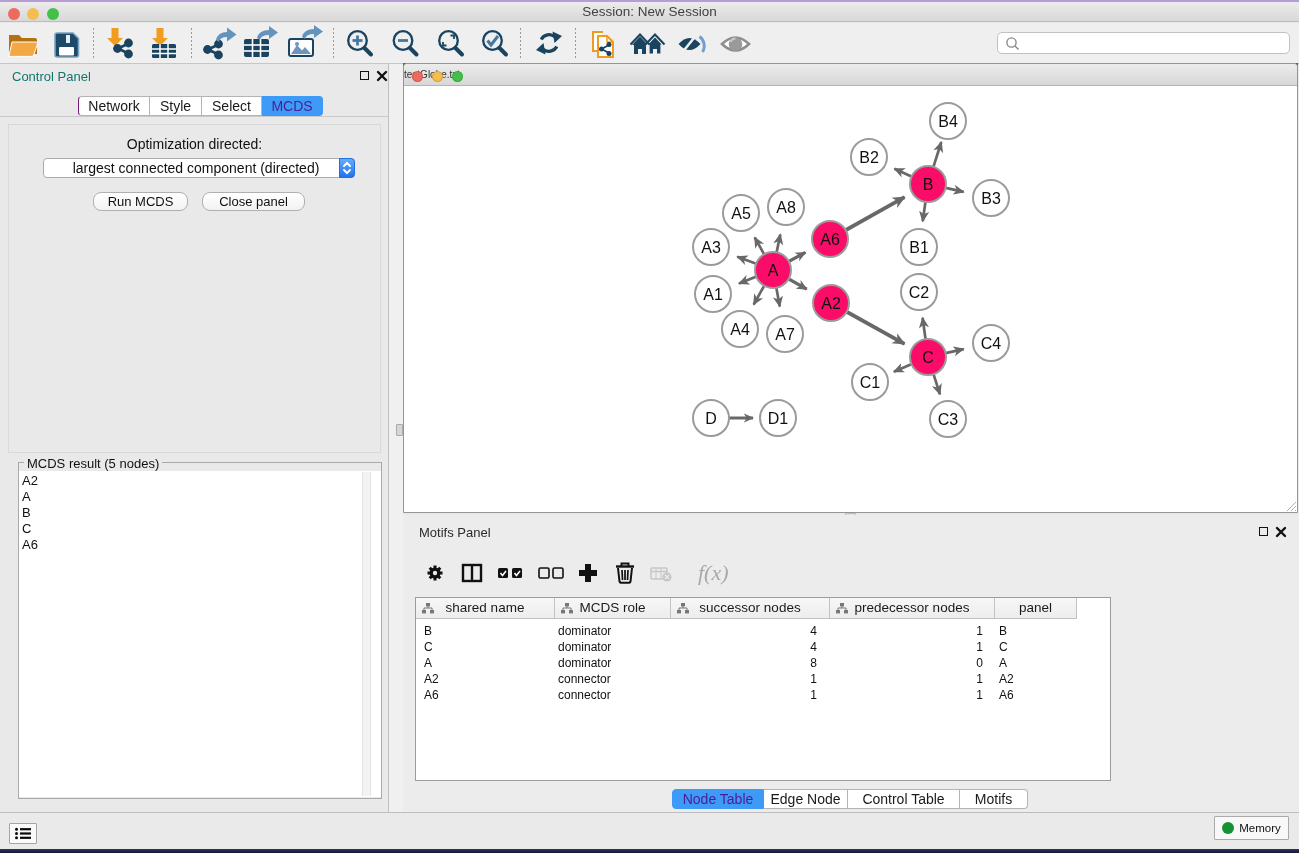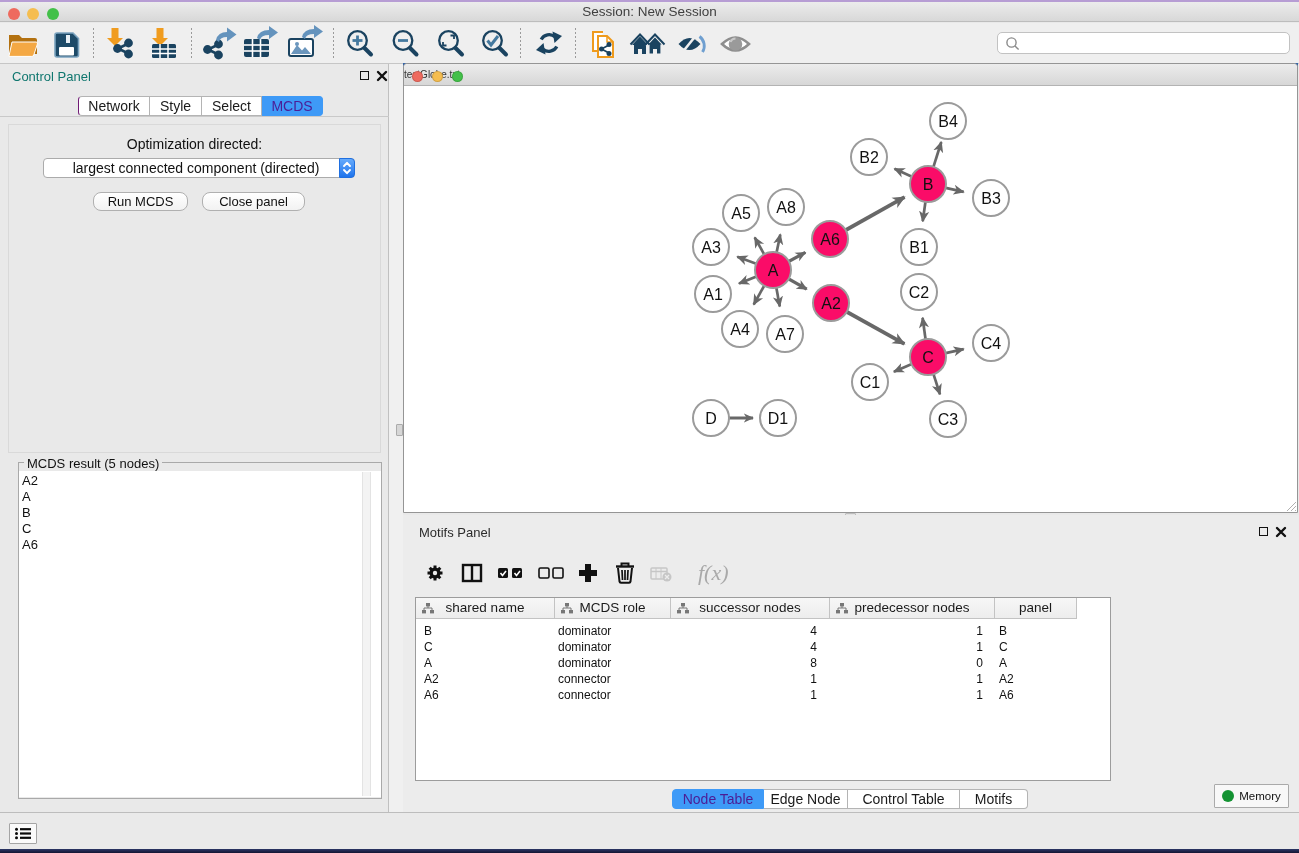--- a/index.html
+++ b/index.html
@@ -39,21 +39,21 @@
 #tptoolbar{left:12px;top:32px;width:872px;height:27px}
 #datatable{left:12px;top:82px;width:696px;height:184px;background:#fff;border:1px solid #9c9c9c;font-size:12px}
 .thead{position:absolute;left:0;top:0;height:21px;background:linear-gradient(#f7f7f7,#ededed);border-bottom:1px solid #c3c3c3;border-right:1px solid #c3c3c3;color:#1a1a1a;text-align:center;line-height:20px;font-size:13.5px}
 .thead .sorticon{position:absolute;left:6px;top:5px;margin:0}
 .trow{position:absolute;height:16px;line-height:16px;color:#111}
 .num{text-align:right}
 #bottabs{left:269px;top:274px}
 #statusbar{left:0;top:812px;width:1299px;height:37px;background:#eaeaea;border-top:1px solid #bdbdbd}
 #deskBot{left:0;top:849px;width:1299px;height:4px;background:linear-gradient(#2c3766,#141432)}
 #btnList{left:9px;top:823px;width:28px;height:21px;background:#fafafa;border:1px solid #a5a5a5;border-radius:1px}
-#btnMemory{left:1214px;top:784px;width:75px;height:24px;background:#f8f8f8;border:1px solid #aaaaaa;border-radius:1px;font-size:11.5px;color:#111;display:flex;align-items:center;justify-content:center;gap:5px}
+#btnMemory{left:1214px;top:816px;width:75px;height:24px;background:#f8f8f8;border:1px solid #aaaaaa;border-radius:1px;font-size:11.5px;color:#111;display:flex;align-items:center;justify-content:center;gap:5px}
 .sorticon{display:inline-block;vertical-align:-2px;margin-right:5px}
 svg{display:block}
 </style></head>
 <body>
 <div class="abs" id="deskTop"></div>
 <div class="abs" id="titlebar">
   <div class="tl" style="left:8px;background:#ee6a5e"></div>
   <div class="tl" style="left:27px;background:#f5bd4f"></div>
   <div class="tl" style="left:47px;background:#43c049"></div>
   <div id="title">Session: New Session</div>

